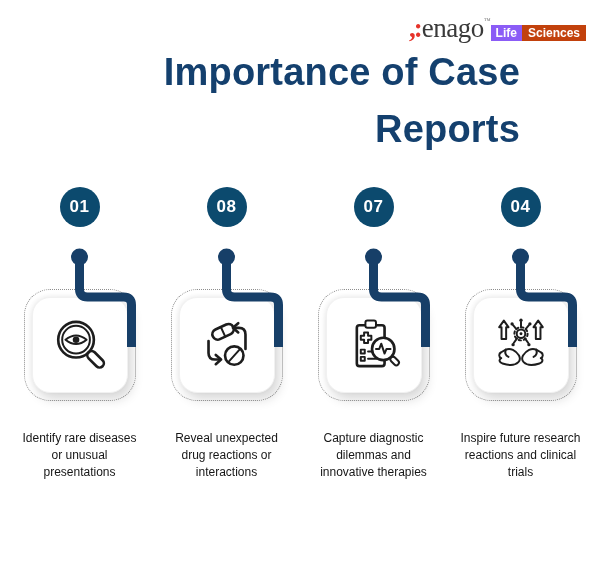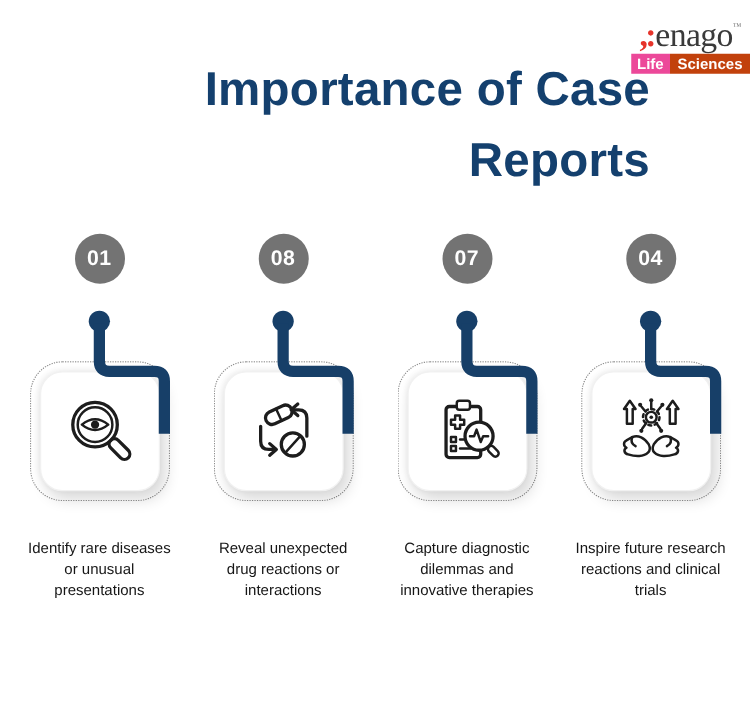--- a/index.html
+++ b/index.html
@@ -1,38 +1,38 @@
 <!DOCTYPE html>
 <html><head>
 <meta charset="utf-8">
 <style>
   * { margin:0; padding:0; box-sizing:border-box; }
   body { background:#fff; font-family:"Liberation Sans", sans-serif; }
   .stage { position:relative; width:600px; height:580px; background:#ffffff; overflow:hidden; margin:0 auto; }
 
   
-  .logo { position:absolute; top:8px; right:0; display:flex; flex-direction:column; align-items:center; }
+  .logo { position:absolute; top:8px; right:14px; display:flex; flex-direction:row; align-items:flex-end; }
   .logo-top { font-family:"Liberation Serif", serif; font-size:27px; line-height:26px; color:#3a3a3a; letter-spacing:-0.5px; }
   .logo-mark { color:#e6332a; font-weight:bold; margin-right:1px; letter-spacing:-2px; }
   .logo-tm { font-size:7px; vertical-align:14px; color:#777; letter-spacing:0; }
   .logo-bar { display:flex; margin-top:2px; font-size:12px; font-weight:bold; line-height:16px; }
-  .logo-life { background:#ec4899; color:#fff; padding:0 5px; }
+  .logo-life { background:#8b5cf6; color:#fff; padding:0 5px; }
   .logo-sci { background:#c2410c; color:#fff; padding:0 6px; }
 
   
   .title { position:absolute; top:44px; left:80px; width:440px; text-align:right;
            font-size:38px; font-weight:bold; color:#14406e; line-height:1.5; letter-spacing:0.2px; }
 
   
   .columns { position:absolute; top:187px; left:6px; width:588px; height:393px;
              display:grid; grid-template-columns:repeat(4,1fr); }
   .col { position:relative; }
 
   .num-circle { position:absolute; top:0; left:calc(50% - 20px); width:40px; height:40px;
-                border-radius:50%; background:#737373; color:#ffffff; font-size:17px; font-weight:bold;
+                border-radius:50%; background:#0c4a6e; color:#ffffff; font-size:17px; font-weight:bold;
                 display:flex; align-items:center; justify-content:center; letter-spacing:0.5px; }
 
   .connector { position:absolute; top:50px; left:0; width:147px; height:120px; z-index:3; }
   .connector path { fill:none; stroke:#173f68; stroke-width:9; stroke-linecap:butt; stroke-linejoin:round; }
   .connector circle { fill:#173f68; }
 
   .card-wrap { position:absolute; top:102px; left:calc(50% - 56px); width:112px; height:112px;
                border:1.6px dotted #8d8d8d; border-radius:26px; z-index:1; }
   .card { position:absolute; inset:7px; background:#ffffff; border:1px solid #f1f1f1; border-radius:18px;
           box-shadow:4px 6px 12px rgba(0,0,0,0.16), -1px -1px 4px rgba(0,0,0,0.05);

